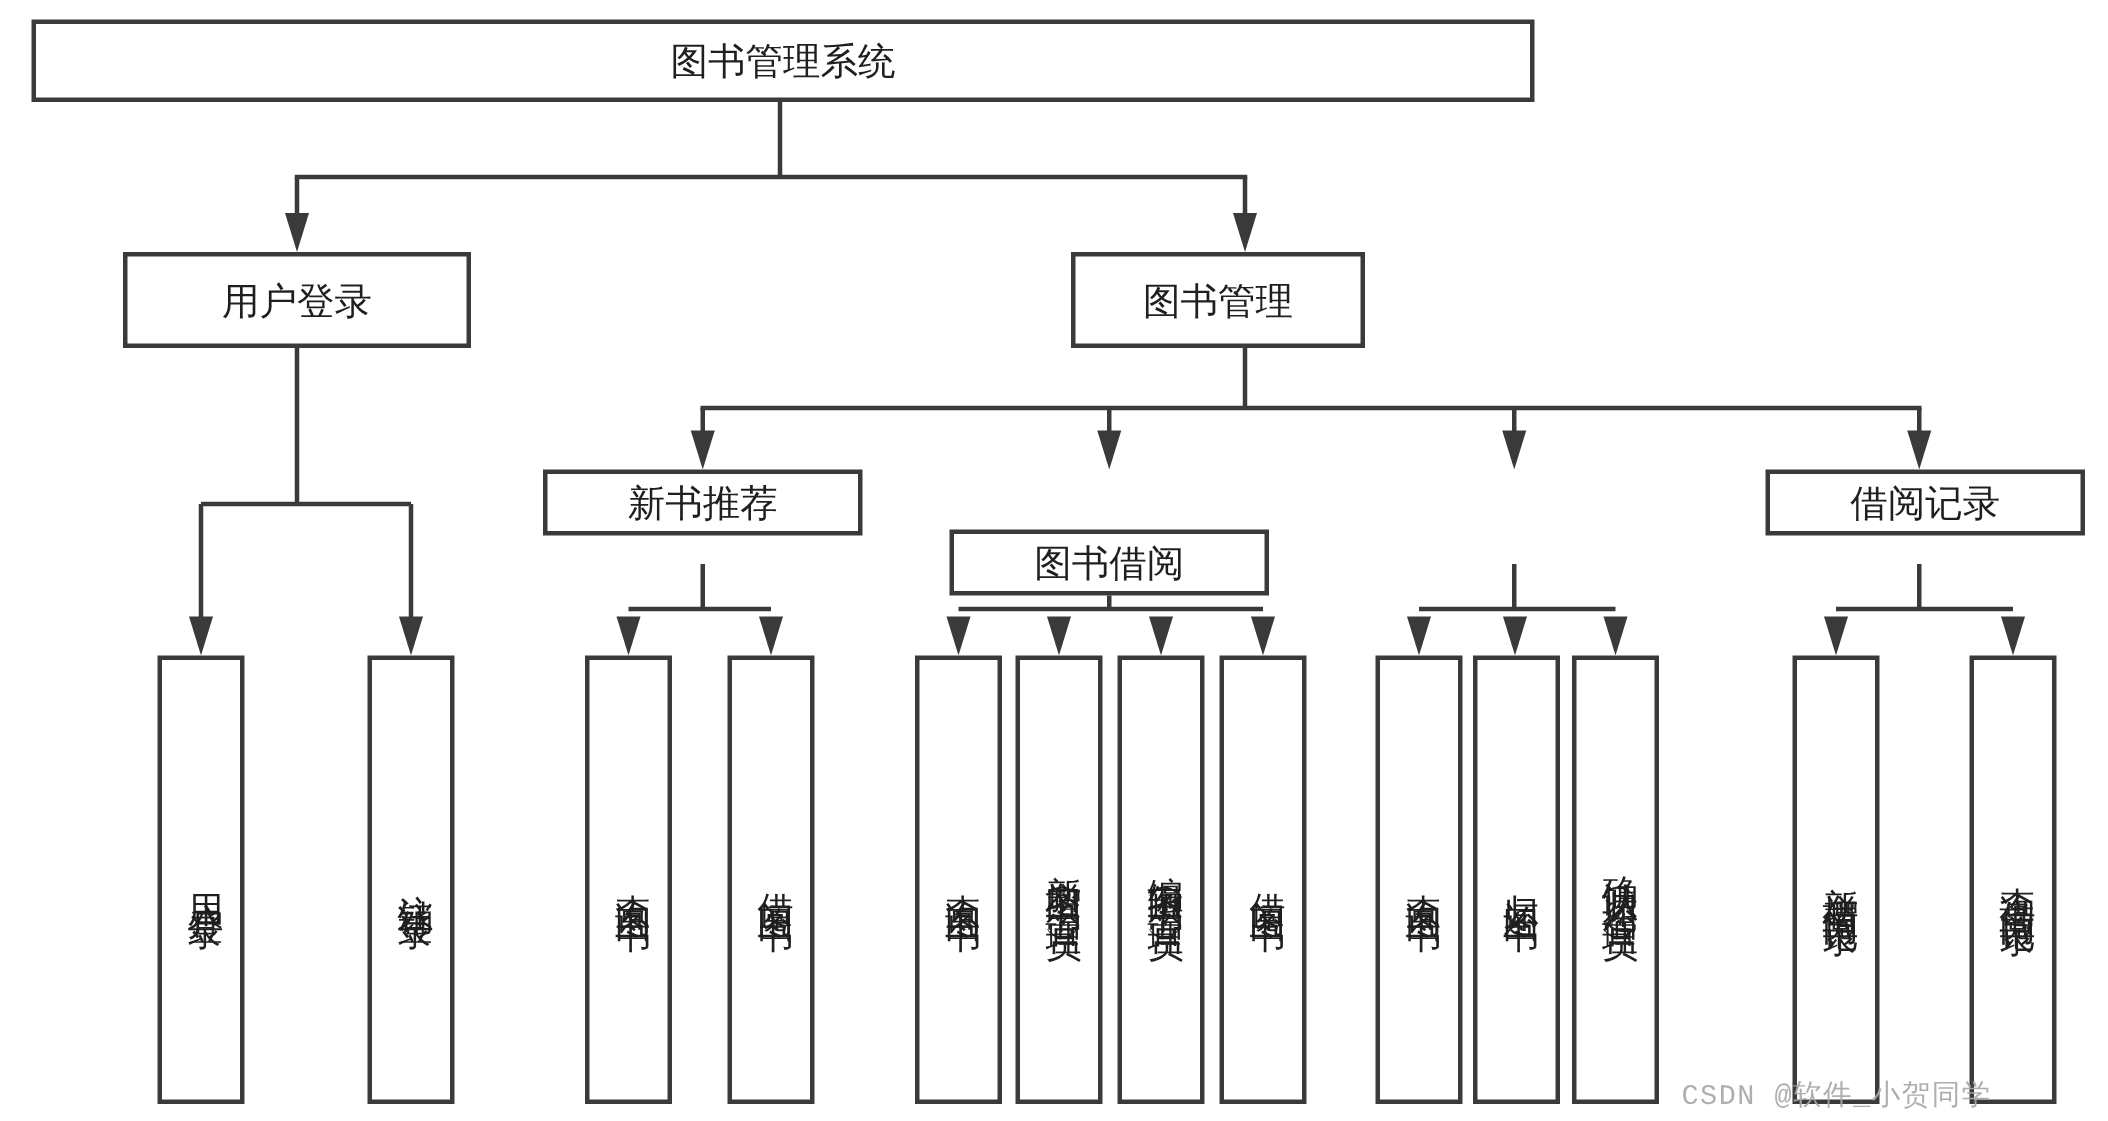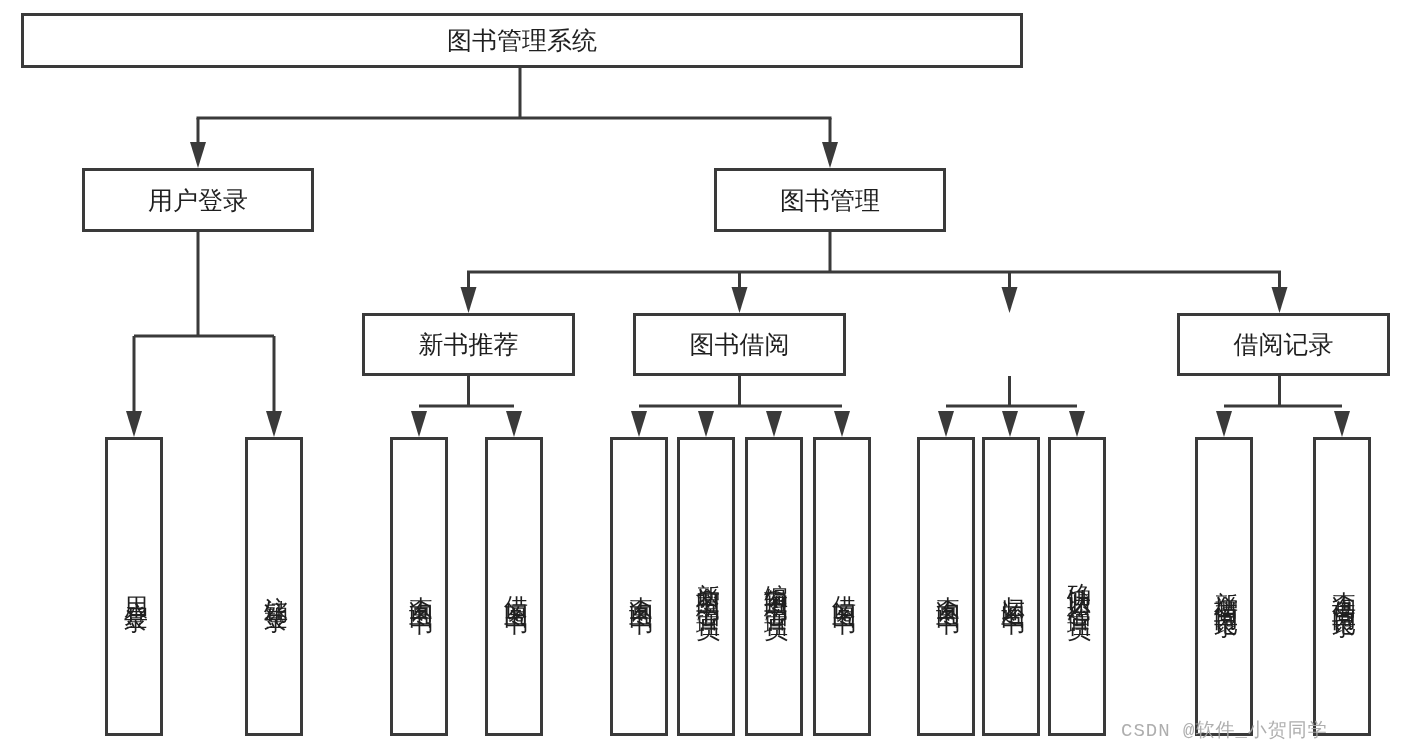--- a/index.html
+++ b/index.html
@@ -33,24 +33,24 @@
     display: flex;
     align-items: center;
     justify-content: center;
     color: var(--text);
     font-size: 25px;
     text-align: center;
     white-space: nowrap;
   }
   .root-box   { left: 21px;  top: 13px;  width: 1002px; height: 55px; }
   .l2-a       { left: 82px;  top: 168px; width: 232px;  height: 64px; }
-  .l2-b       { left: 714px; top: 168px; width: 232px;  height: 64px; }
-  .l3         { top: 313px; width: 213px; height: 63px; }
+  .l2-b       { left: 714px; top: 168px; width: 196px;  height: 64px; }
+  .l3         { top: 313px; width: 213px; height: 44px; }
   .l3-1 { left: 362px; }
-  .l3-2 { left: 633px; }
+  .l3-2 { left: 633px; margin-top: 40px; }
   .l3-3 { left: 903px; }
   .l3-4 { left: 1177px; }
   .leaf {
     top: 437px;
     width: 58px;
     height: 299px;
     writing-mode: vertical-rl;
     text-orientation: mixed;
     font-size: 24px;
     letter-spacing: 5px;

